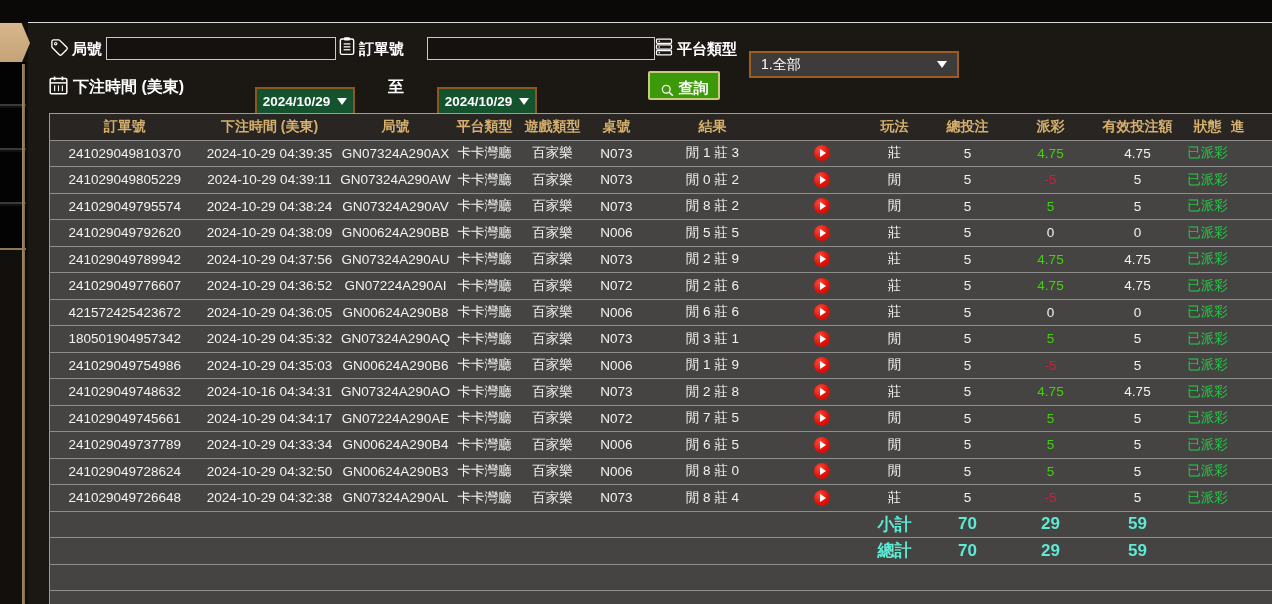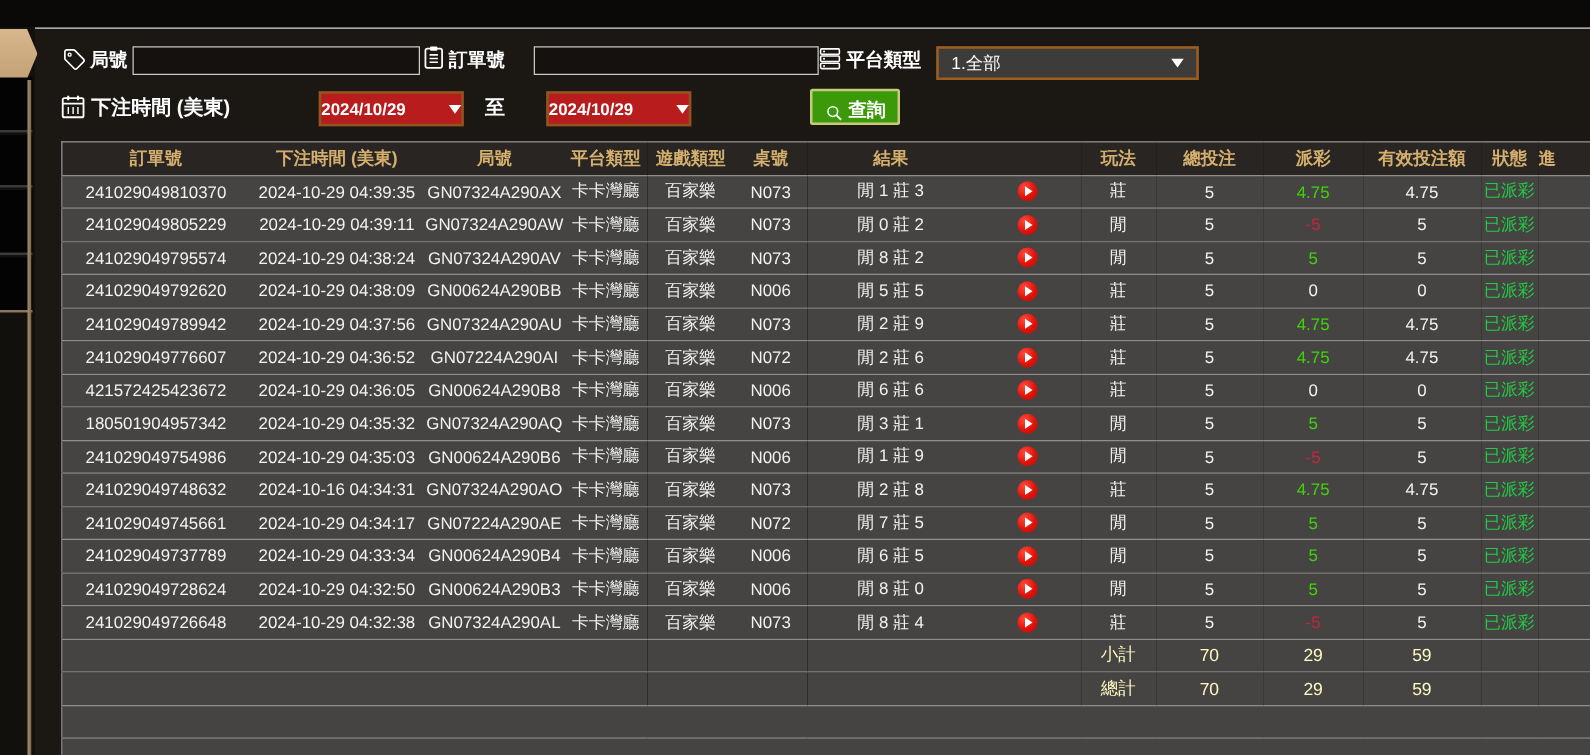--- a/index.html
+++ b/index.html
@@ -21,46 +21,46 @@
   .side-item { position:absolute; left:0; width:26px; background:#030303; border-bottom:2px solid #3a3a3a; }
   .si1{ top:40px; height:44px; } .si2{ top:86px; height:42px; }
   .si3{ top:130px; height:52px; } .si4{ top:184px; height:44px; border-bottom:2px solid #8d7758; }
 
   
   .filters { position:absolute; left:28px; top:23px; right:0; height:82px; }
   .f-label { position:absolute; color:#fff; font-weight:bold; font-size:15px; line-height:22px; }
   .f-icon { position:absolute; width:22px; height:22px; }
   .t-input { position:absolute; height:23px; background:#15110e; border:1px solid #c9c9c9;
              color:#eee; font-size:13px; padding:0 6px; outline:none; }
-  .dd { position:absolute; display:flex; align-items:center; color:#fff; cursor:pointer; }
+  .dd { position:absolute; display:flex; align-items:center; color:#fff; cursor:pointer;margin-top:14px; }
   .caret { width:0; height:0; border-left:5px solid transparent; border-right:5px solid transparent;
            border-top:7px solid #fff; }
   .platform-dd { left:721px; top:14px; width:210px; height:27px; background:#3e3c3a;
                  border:2px solid #9c5d1f; font-size:14px; padding:0 10px;
                  justify-content:space-between; }
-  .date-dd { width:116px; height:28px; background:#b91c1c; border:2px solid #8a5721;
-             font-size:13.5px; font-weight:bold; justify-content:space-between; gap:7px; }
+  .date-dd { width:100px; height:28px; background:#14532d; border:2px solid #8a5721;
+             font-size:13.5px; font-weight:bold; justify-content:center; gap:7px; }
   .date-from { left:227px; top:50px; } .date-to { left:409px; top:50px; }
   .to-label { left:360px; top:53px; font-size:16px; }
   .search-btn { position:absolute; left:620px; top:48px; width:72px; height:29px;
                 background:#3c990a; border:2px solid #c6ca7a; border-radius:2px;
                 display:flex; align-items:flex-end; justify-content:center; gap:4px;
                 color:#fff; font-size:15px; font-weight:bold; cursor:pointer; }
 
   
   .tablewrap { position:absolute; left:49px; top:113px; width:1251px; }
   table { border-collapse:collapse; table-layout:fixed; width:1251px;
           border-left:1px solid #9b9b9b; border-top:1px solid #9b9b9b; }
   th, td { height:26.5px; text-align:center; white-space:nowrap; overflow:hidden;
            border-bottom:1px solid #8e8e8e; }
   thead th { background:#282523; color:#d5af6d; font-size:14px; font-weight:bold; }
   tbody td { background:#454443; color:#f2f2f2; font-size:13.5px; }
   td.pos { color:#3fd40a; } td.neg { color:#c22540; } td.zero { color:#f2f2f2; }
   td.status { color:#22cc44; }
-  tr.total-row td { color:#fef9c3; font-weight:normal; font-size:14px; }
+  tr.total-row td { color:#5eead4; font-weight:bold; font-size:17px; }
   tr.empty-row td { background:#454443; }
   .playbtn { display:inline-flex; align-items:center; justify-content:center;
              width:16px; height:16px; border-radius:50%;
              background:radial-gradient(circle at 35% 30%, #ff4a3c 0%, #e01208 55%, #c00b06 100%);
              vertical-align:middle; cursor:pointer; }
   .playbtn i { display:block; width:0; height:0; margin-left:2px;
                border-top:4px solid transparent; border-bottom:4px solid transparent;
                border-left:6px solid #fff; }
   svg { display:block; }
 </style>

